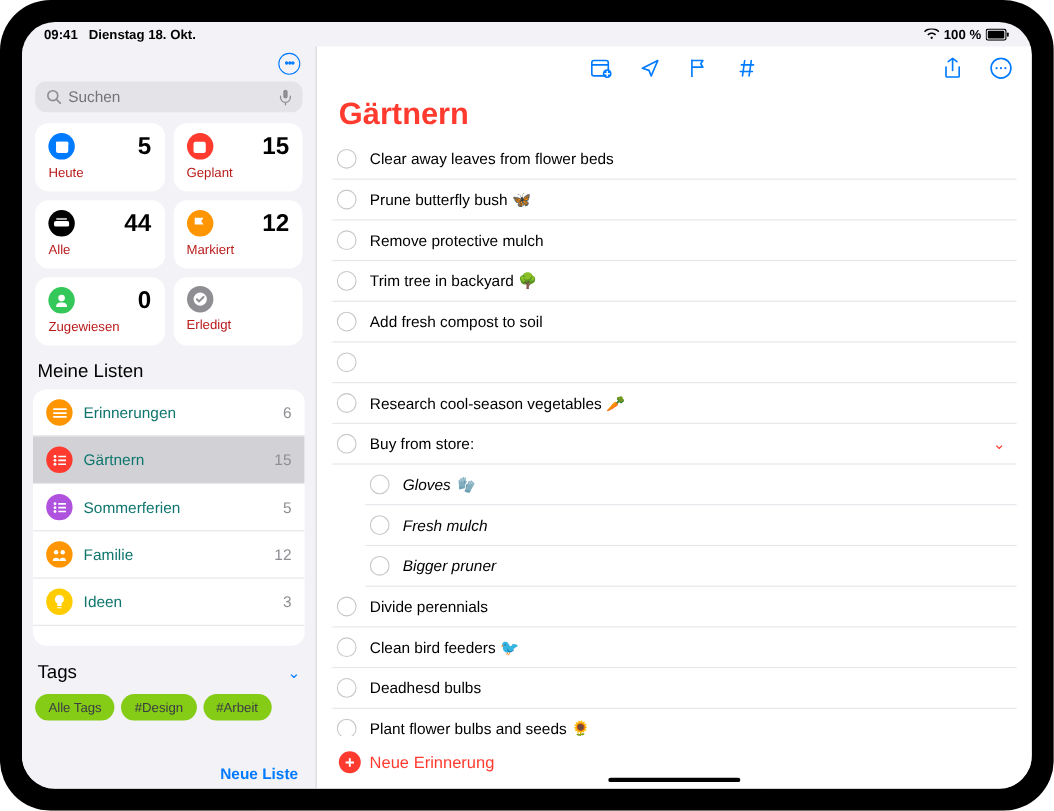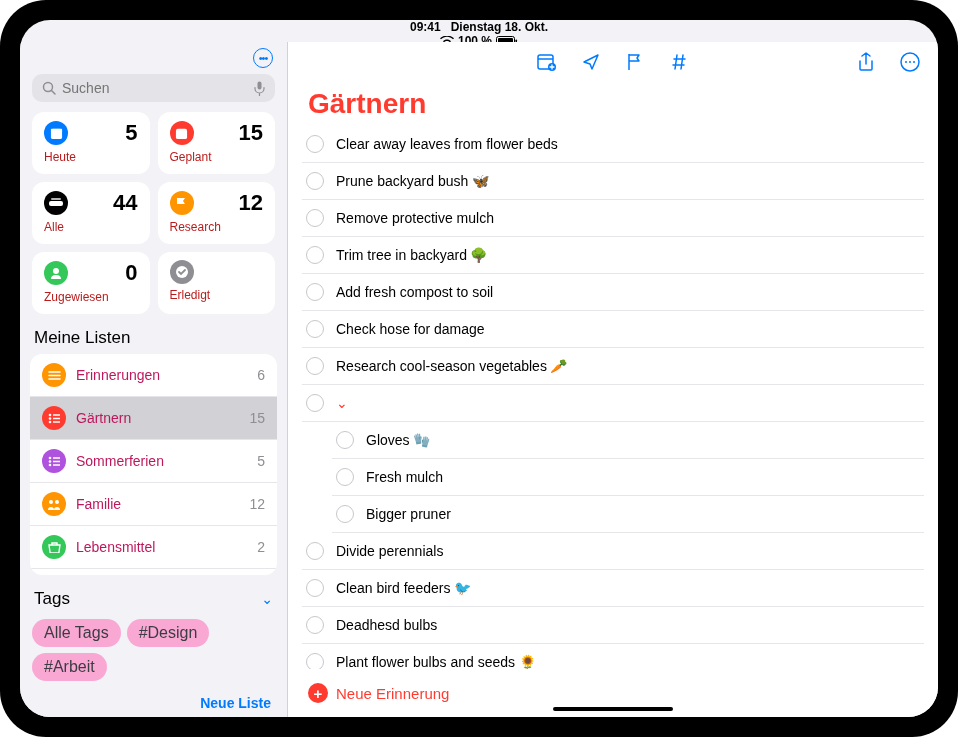--- a/index.html
+++ b/index.html
@@ -31,21 +31,20 @@
   }
   .status-bar {
     height: 22px;
     display: flex;
     align-items: center;
     justify-content: space-between;
     padding: 0 20px;
     font-size: 12px;
     font-weight: 600;
     color: #000;
-    flex-direction: column;
   }
   .status-left { display: flex; gap: 10px; }
   .status-right { display: flex; align-items: center; gap: 4px; }
   .wifi-icon, .battery-icon { display: inline-flex; align-items: center; }
   .content-area {
     flex: 1;
     display: flex;
     overflow: hidden;
   }
   .sidebar {
@@ -167,33 +166,33 @@
   .list-item.selected { background: #d1d1d6; }
   .list-item .list-icon {
     width: 24px; height: 24px;
     border-radius: 50%;
     display: flex;
     align-items: center;
     justify-content: center;
     color: #fff;
     flex-shrink: 0;
   }
-  .list-item .list-name { flex: 1; color: #be185d; }
+  .list-item .list-name { flex: 1; color: #0f766e; }
   .list-item .list-count { color: #8e8e93; font-size: 14px; }
   .tags-row {
     display: flex;
     gap: 6px;
     padding: 4px 2px;
     flex-wrap: wrap;
   }
   .tag-pill {
-    background: #f9a8d4;
+    background: #84cc16;
     border-radius: 14px;
     padding: 5px 12px;
-    font-size: 16px;
+    font-size: 12px;
     color: #3c3c43;
   }
   .sidebar-footer {
     margin-top: auto;
     display: flex;
     justify-content: flex-end;
     padding: 10px 6px 6px;
   }
   .new-list-btn {
     color: #007aff;
@@ -243,20 +242,21 @@
   .reminder-row {
     display: flex;
     align-items: center;
     padding: 9px 4px;
     border-bottom: 0.5px solid #e5e5ea;
     font-size: 14px;
     gap: 12px;
   }
   .reminder-row.sub {
     margin-left: 30px;
+    font-style: italic;
   }
   .circle {
     width: 18px; height: 18px;
     border: 1.5px solid #c7c7cc;
     border-radius: 50%;
     flex-shrink: 0;
   }
   .reminder-row .txt { flex: 1; }
   .expand-red { color: #ff3b30; font-size: 14px; padding-right: 6px; }
   .main-footer {
@@ -378,21 +378,21 @@
             </div>
             <div class="smart-card">
               <div class="row1">
                 <div class="icon bg-orange">
                   <svg width="11" height="13" viewBox="0 0 11 13">
                     <path d="M1 0v13M1 1h8l-2 3 2 3H1" fill="#fff"></path>
                   </svg>
                 </div>
                 <div class="count">12</div>
               </div>
-              <div class="label">Research</div>
+              <div class="label">Markiert</div>
             </div>
             <div class="smart-card">
               <div class="row1">
                 <div class="icon bg-green">
                   <svg width="12" height="12" viewBox="0 0 12 12">
                     <circle cx="6" cy="4" r="3" fill="#fff"></circle>
                     <path d="M1 12c0-3 2-4 5-4s5 1 5 4" fill="#fff"></path>
                   </svg>
                 </div>
                 <div class="count">0</div>
@@ -459,29 +459,20 @@
             <div class="list-item">
               <div class="list-icon bg-orange">
                 <svg width="14" height="11" viewBox="0 0 14 11">
                   <circle cx="4" cy="3" r="2" fill="#fff"></circle>
                   <circle cx="10" cy="3" r="2" fill="#fff"></circle>
                   <path d="M1 11c0-2 1-3 3-3s3 1 3 3M7 11c0-2 1-3 3-3s3 1 3 3" fill="#fff"></path>
                 </svg>
               </div>
               <div class="list-name">Familie</div>
               <div class="list-count">12</div>
-            </div>
-            <div class="list-item">
-              <div class="list-icon bg-ltgreen">
-                <svg width="13" height="11" viewBox="0 0 13 11">
-                  <path d="M1 3h11l-1 7a1 1 0 01-1 1H3a1 1 0 01-1-1L1 3zM4 3V1h5v2" fill="none" stroke="#fff" stroke-width="1.4"></path>
-                </svg>
-              </div>
-              <div class="list-name">Lebensmittel</div>
-              <div class="list-count">2</div>
             </div>
             <div class="list-item">
               <div class="list-icon bg-yellow">
                 <svg width="10" height="13" viewBox="0 0 10 13">
                   <path d="M5 0a4 4 0 00-2 7.5V10h4V7.5A4 4 0 005 0zM3 11h4v1H3z" fill="#fff"></path>
                 </svg>
               </div>
               <div class="list-name">Ideen</div>
               <div class="list-count">3</div>
             </div>
@@ -547,44 +538,44 @@
 
         <h1 class="main-title">Gärtnern</h1>
 
         <div class="reminders" id="reminders">
             <div class="reminder-row">
               <div class="circle"></div>
               <div class="txt">Clear away leaves from flower beds</div>
             </div>
             <div class="reminder-row">
               <div class="circle"></div>
-              <div class="txt">Prune backyard bush 🦋</div>
+              <div class="txt">Prune butterfly bush 🦋</div>
             </div>
             <div class="reminder-row">
               <div class="circle"></div>
               <div class="txt">Remove protective mulch</div>
             </div>
             <div class="reminder-row">
               <div class="circle"></div>
               <div class="txt">Trim tree in backyard 🌳</div>
             </div>
             <div class="reminder-row">
               <div class="circle"></div>
               <div class="txt">Add fresh compost to soil</div>
             </div>
             <div class="reminder-row">
               <div class="circle"></div>
-              <div class="txt">Check hose for damage</div>
             </div>
             <div class="reminder-row">
               <div class="circle"></div>
               <div class="txt">Research cool-season vegetables 🥕</div>
             </div>
             <div class="reminder-row">
               <div class="circle"></div>
+              <div class="txt">Buy from store:</div>
               <div class="expand-red">⌄</div>
             </div>
             <div class="reminder-row sub">
               <div class="circle"></div>
               <div class="txt">Gloves 🧤</div>
             </div>
             <div class="reminder-row sub">
               <div class="circle"></div>
               <div class="txt">Fresh mulch</div>
             </div>

